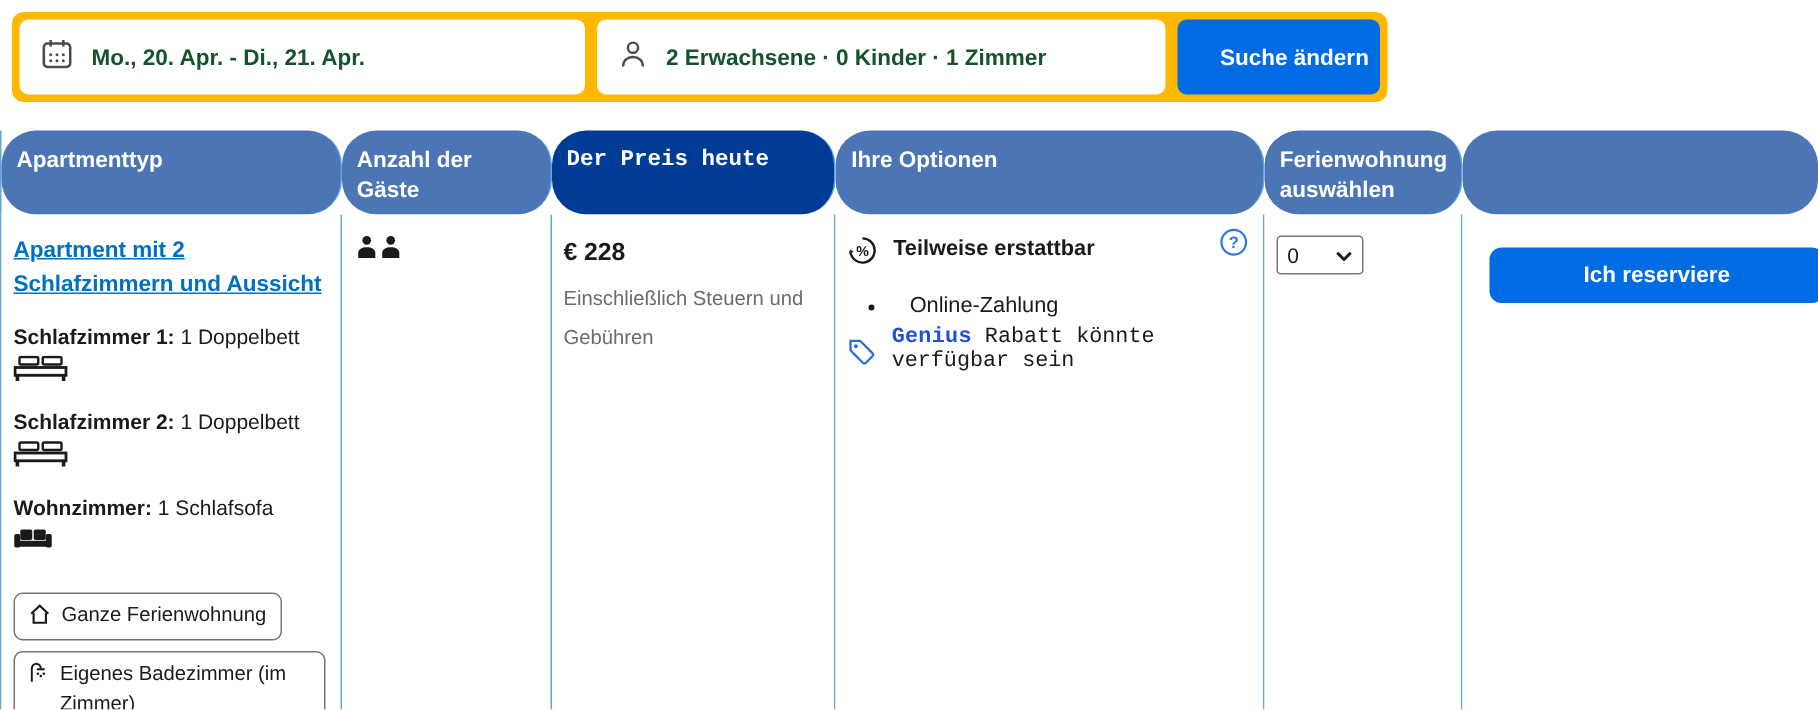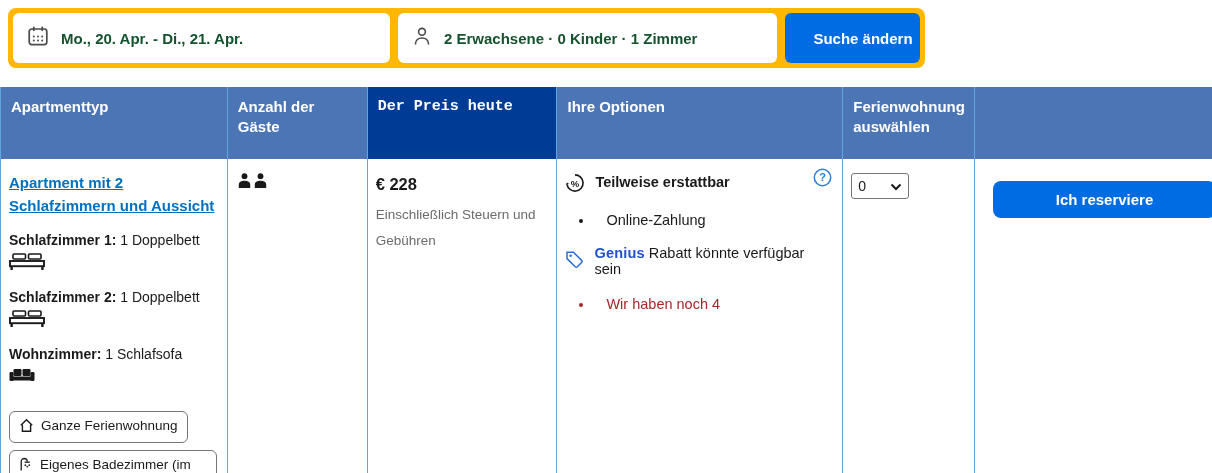--- a/index.html
+++ b/index.html
@@ -36,22 +36,23 @@
   
   .table {
     position: absolute; left: 0; top: 87px; width: 1212px;
     border-left: 1px solid #5ea8df;
   }
   .tr { display: flex; }
   .c1 { width: 227px; } .c2 { width: 140px; } .c3 { width: 190px; }
   .c4 { width: 286px; } .c5 { width: 132px; } .c6 { width: 237px; }
   .th {
     background: #4b75b4; color: #fff; font-weight: bold; font-size: 15px;
-    padding: 10px 10px; height: 72px; line-height: 1.35;
+    padding: 10px 10px; height: 56px; line-height: 1.35;
     border-right: 1px solid #5ea8df;
+    border-radius: 23px;
   }
   .th.selected { background: #003b95; font-family: Liberation Mono, monospace; }
   .th.last { border-right: none; }
   .td {
     background: #fff; border-right: 1px solid #5ea8df;
     min-height: 330px; padding: 8px;
     position: relative;
   }
   .td.last { border-right: none; }
 
@@ -80,21 +81,21 @@
   .price-amount { font-size: 16.5px; font-weight: bold; margin-top: 8px; }
   .price-note { color: #6b6b6b; font-size: 13.5px; line-height: 1.9; margin-top: 8px; width: 160px; }
 
   
   .opt-row { display: flex; align-items: flex-start; gap: 10px; margin-top: 6px; }
   .opt-row .opt-icn { flex: 0 0 20px; display: flex; justify-content: center; }
   .opt-bold { font-weight: bold; font-size: 14.5px; padding-top: 1px; }
   .opt-bullet { display: flex; align-items: flex-start; gap: 23px; margin: 19px 0 0 14px; font-size: 14.5px; }
   .dot { width: 4px; height: 4px; border-radius: 50%; background: #1a1a1a; margin-top: 7px; flex: 0 0 auto; }
   .dot.red { background: #a42828; }
-  .opt-genius { display: flex; align-items: center; gap: 10px; margin-top: 17px; font-size: 14.5px; }
+  .opt-genius { display: flex; align-items: flex-end; gap: 10px; margin-top: 5px; font-size: 14.5px; font-family: Liberation Mono, monospace; }
   .genius-brand { color: #2151d3; font-weight: bold; letter-spacing: .2px; }
   .red-text { color: #a42828; }
   .qmark { position: absolute; top: 9px; right: 10px; cursor: pointer; }
 
   
   .select {
     margin-top: 6px; width: 58px; height: 26px;
     border: 1px solid #767676; border-radius: 3px;
     display: flex; align-items: center; justify-content: space-between;
     padding: 0 6px; font-size: 14px; background: #fff; cursor: pointer;
@@ -276,24 +277,20 @@
               <path d="M2 2.2 h6.4 L16.6 10.4 a1.5 1.5 0 0 1 0 2.1 L12.3 16.8 a1.5 1.5 0 0 1 -2.1 0 L2 8.6 Z" fill="none" stroke="#2b6cd9" stroke-width="1.5"></path>
               <circle cx="5.6" cy="5.8" r="1.25" fill="#2b6cd9"></circle>
             </svg>
           </span>
           <span>
             <span class="genius-brand">Genius</span>
             <span>Rabatt könnte verfügbar sein</span>
           </span>
         </div>
 
-        <div class="opt-bullet">
-          <span class="dot red"></span>
-          <span class="red-text">Wir haben noch 4</span>
-        </div>
       </div>
 
       <div class="td c5">
         <div class="select">
           <span>0</span>
           <span>
             <svg width="12" height="8" viewBox="0 0 12 8">
                 <path d="M1.5 1.5 L6 6 L10.5 1.5" fill="none" stroke="#1a1a1a" stroke-width="2"></path>
               </svg>
           </span>

